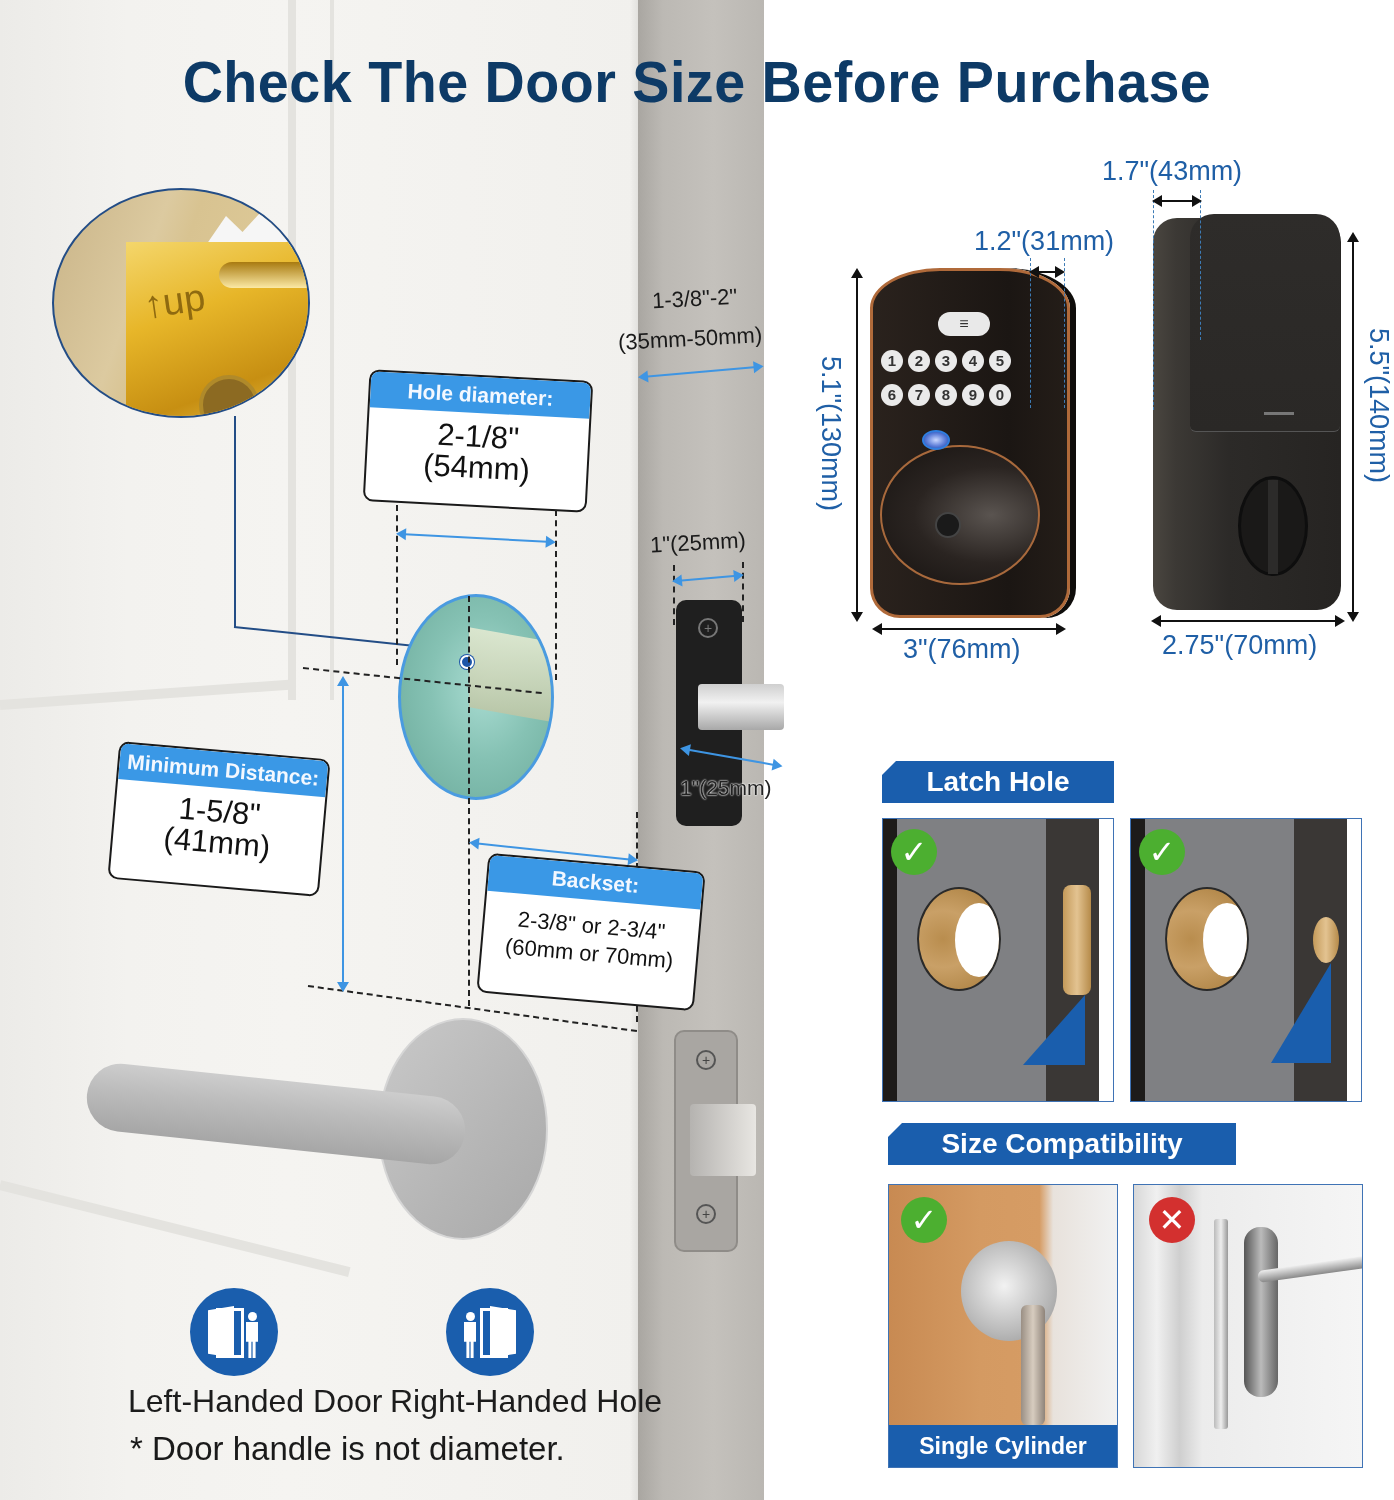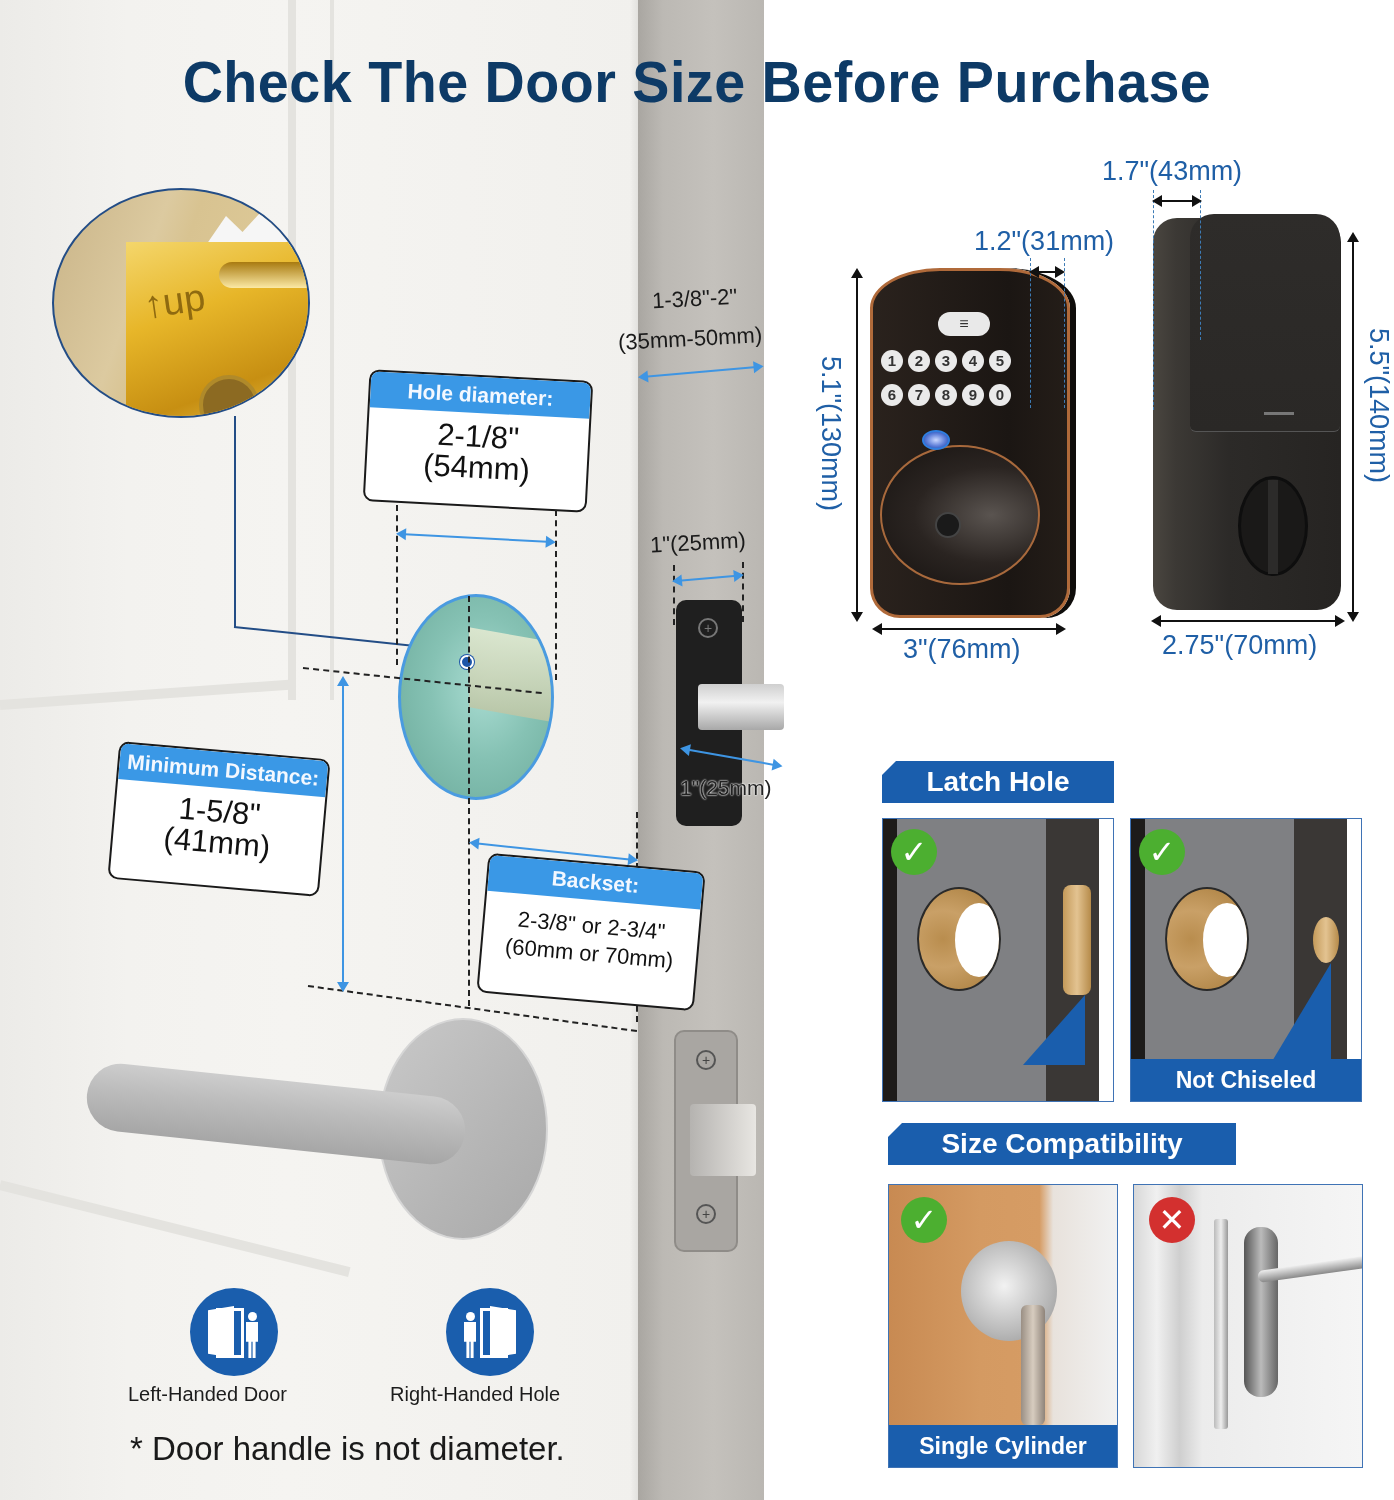--- a/index.html
+++ b/index.html
@@ -161,21 +161,21 @@
 
   
   .hand-icon { position: absolute; width: 88px; height: 88px; border-radius: 50%; background: #1a5ead; }
   .hand-door { position: absolute; width: 26px; height: 52px; background: #ffffff;
     clip-path: polygon(0 8%, 100% 0, 100% 100%, 0 92%); }
   .hand-frame { position: absolute; width: 28px; height: 50px; border: 3px solid #fff; }
   .hand-person { position: absolute; width: 16px; height: 46px; }
   .hand-person .head { position: absolute; left: 4px; top: 0; width: 9px; height: 9px; border-radius: 50%; background: #fff; }
   .hand-person .body { position: absolute; left: 2px; top: 10px; width: 12px; height: 36px; background: #fff;
     clip-path: polygon(0 0, 100% 0, 100% 55%, 80% 55%, 80% 100%, 55% 100%, 55% 55%, 45% 55%, 45% 100%, 20% 100%, 20% 55%, 0 55%); }
-  .hand-label { position: absolute; font-size: 20px; color: #1c1c1c; white-space: nowrap; text-align: left; }
+  .hand-label { position: absolute; font-size: 32px; color: #1c1c1c; white-space: nowrap; text-align: left; }
   .note { position: absolute; left: 130px; top: 1430px; font-size: 33px; color: #1a1a1a; white-space: nowrap; }
 </style>
 </head>
 <body>
 
 <div class="door-bg"></div>
 <div class="door-panel-line" style="left:288px;top:0;width:8px;height:700px;"></div>
 <div class="door-panel-line" style="left:330px;top:0;width:4px;height:700px;"></div>
 <div class="door-panel-line" style="left:0;top:700px;width:290px;height:10px;transform:rotate(-4deg);transform-origin:left;"></div>
 <div class="door-panel-line" style="left:0;top:1180px;width:360px;height:10px;transform:rotate(14deg);transform-origin:left;"></div>
@@ -317,21 +317,20 @@
   <div class="latch-bg"></div>
   <div class="latch-edge" style="left:0;width:14px;background:#1d1b1a;"></div>
   <div class="latch-edge" style="left:163px;width:55px;"></div>
   <div class="latch-white"></div>
   <div class="bore" style="left:34px;top:68px;">
       <div class="bore-light"></div>
     </div>
   <div class="mortise" style="left:182px;top:98px;width:26px;height:46px;border-radius:50%;"></div>
   <div class="pointer" style="left:140px;top:144px;width:60px;height:100px;clip-path:polygon(100% 0, 100% 100%, 0 100%);"></div>
   <div class="badge ok" style="left:8px;top:10px;">✓</div>
-  <div class="tile-caption">Not Chiseled</div>
 </div>
 
 <div class="sec-head" style="left:888px;top:1123px;width:348px;">Size Compatibility</div>
 
 <div class="tile" style="left:888px;top:1184px;width:230px;height:284px;">
   <div class="photo-wood"></div>
   <div class="cyl-rose" style="left:72px;top:56px;"></div>
   <div class="key-shape" style="left:132px;top:120px;"></div>
   <div class="badge ok" style="left:12px;top:12px;">✓</div>
   <div class="tile-caption">Single Cylinder</div>

